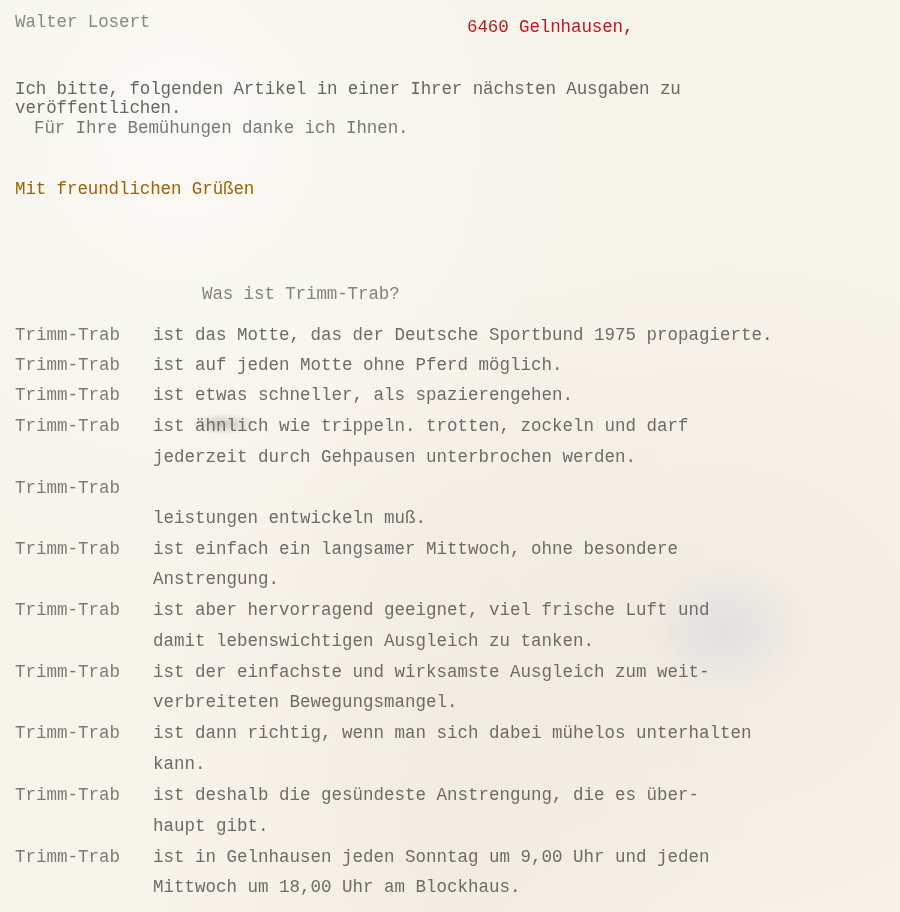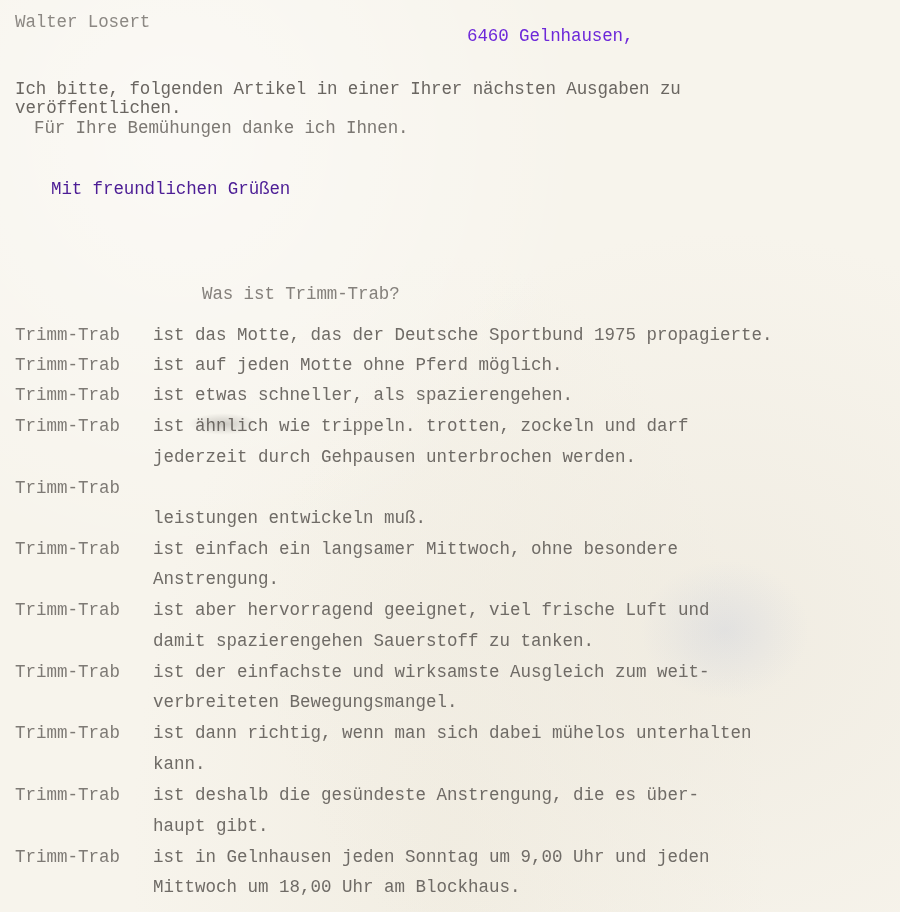--- a/index.html
+++ b/index.html
@@ -27,25 +27,25 @@
     .tw {
       position: absolute;
       white-space: pre;
       font-family: "Liberation Mono", "DejaVu Sans Mono", monospace;
       font-size: 17.5px;
       line-height: 20px;
       letter-spacing: -0.1px;
       color: #716d68;
     }
     .sender { left: 15px; top: 12px; color: #8c8883; }
-    .place { left: 467px; top: 26px; color: #6d28d9; text-align: right; }
+    .place { left: 467px; top: 17px; color: #b91c1c; text-align: right; }
     .intro1 { left: 15px; top: 79px; color: #6a6661; }
     .intro2 { left: 15px; top: 98px; color: #6a6661; }
     .intro3 { left: 15px; top: 118px; color: #7c7873; margin-left: 19px; }
-    .greeting { left: 15px; top: 179px; color: #4c1d95; margin-left: 36px; }
+    .greeting { left: 15px; top: 179px; color: #a16207; }
     .title { left: 202px; top: 284px; color: #85817c; }
 
     .entry-label {
       position: absolute;
       left: 15px;
       white-space: pre;
       font-family: "Liberation Mono", "DejaVu Sans Mono", monospace;
       font-size: 17.5px;
       line-height: 20px;
       color: #7e7a75;
@@ -112,21 +112,21 @@
 
   <div class="entry-label" style="top:478px">Trimm-Trab</div>
   <div class="entry-line" style="top:508px">leistungen entwickeln muß.</div>
 
   <div class="entry-label" style="top:539px">Trimm-Trab</div>
   <div class="entry-line" style="top:539px">ist einfach ein langsamer Mittwoch, ohne besondere</div>
   <div class="entry-line" style="top:569px">Anstrengung.</div>
 
   <div class="entry-label" style="top:600px">Trimm-Trab</div>
   <div class="entry-line" style="top:600px">ist aber hervorragend geeignet, viel frische Luft und</div>
-  <div class="entry-line" style="top:631px">damit spazierengehen Sauerstoff zu tanken.</div>
+  <div class="entry-line" style="top:631px">damit lebenswichtigen Ausgleich zu tanken.</div>
 
   <div class="entry-label" style="top:662px">Trimm-Trab</div>
   <div class="entry-line" style="top:662px">ist der einfachste und wirksamste Ausgleich zum weit-</div>
   <div class="entry-line" style="top:692px">verbreiteten Bewegungsmangel.</div>
 
   <div class="entry-label" style="top:723px">Trimm-Trab</div>
   <div class="entry-line" style="top:723px">ist dann richtig, wenn man sich dabei mühelos unterhalten</div>
   <div class="entry-line" style="top:754px">kann.</div>
 
   <div class="entry-label" style="top:785px">Trimm-Trab</div>

